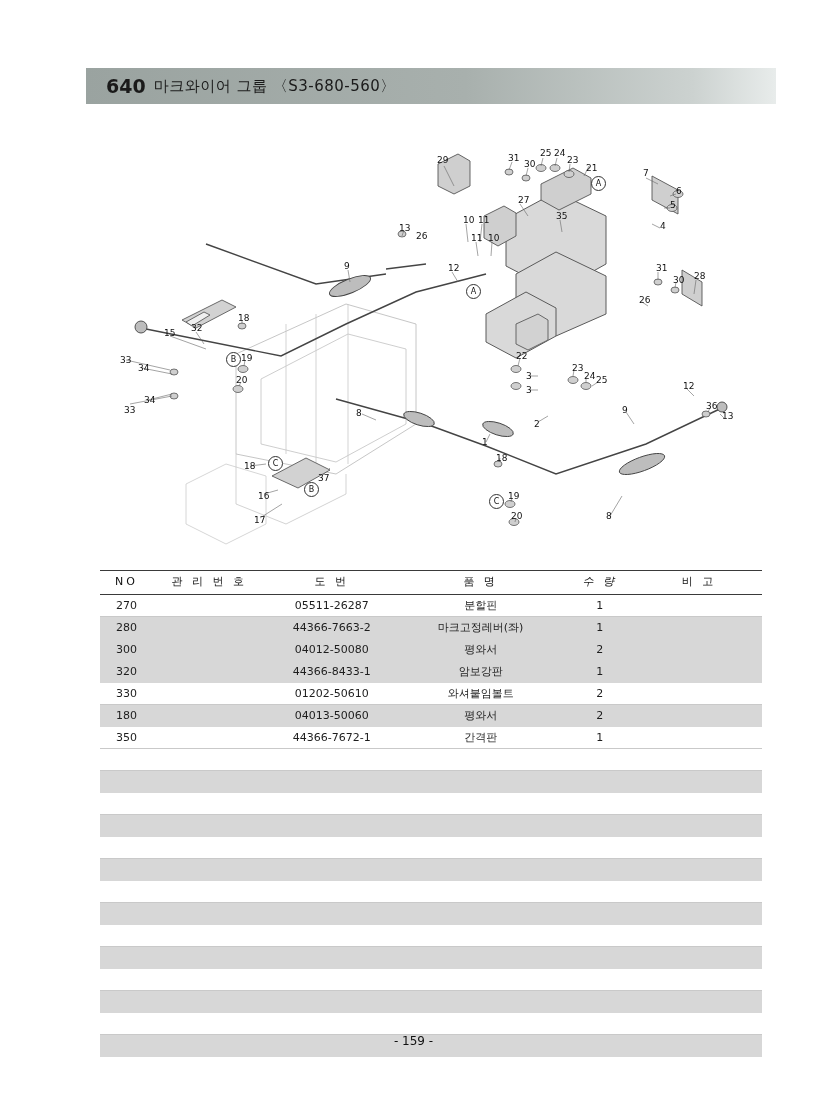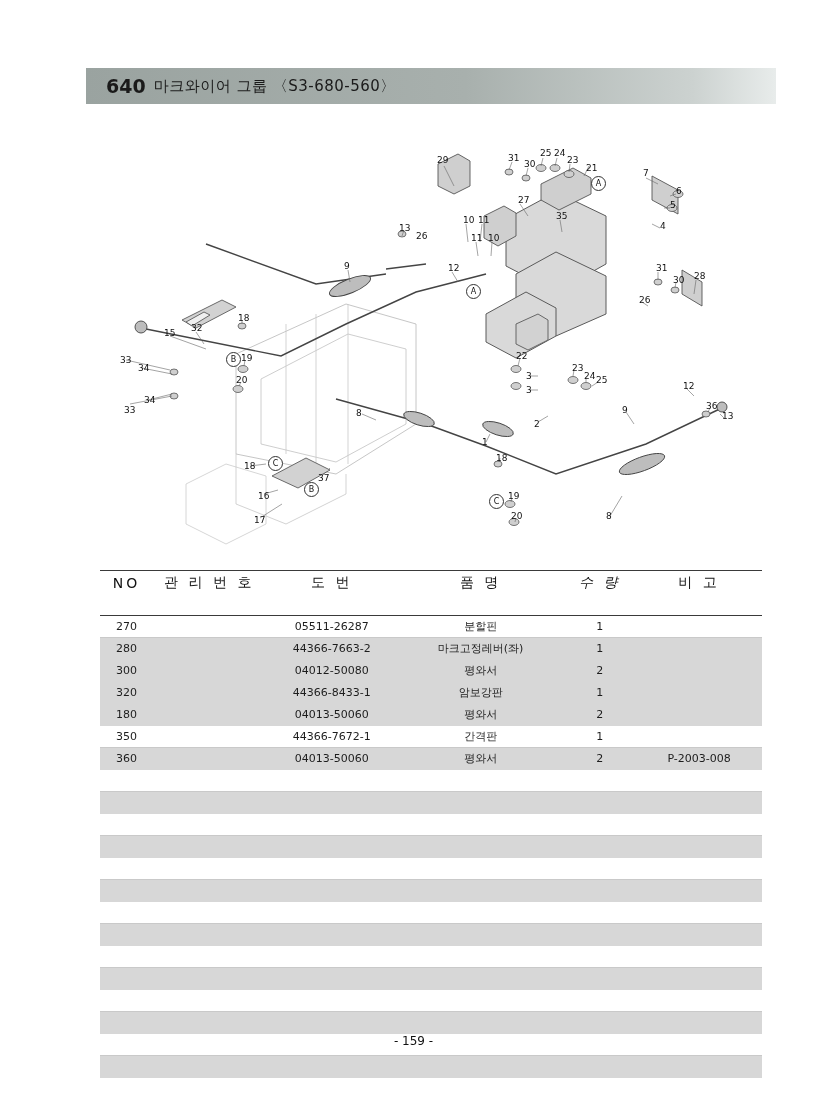--- a/index.html
+++ b/index.html
@@ -104,23 +104,23 @@
   }
   table.parts {
     width: 100%;
     border-collapse: collapse;
     font-size: 12px;
     color: #1a1a1a;
   }
   table.parts thead th {
     font-family: "DejaVu Sans", sans-serif;
     font-weight: normal;
-    font-size: 14px;
+    font-size: 11px;
     letter-spacing: 3px;
-    padding: 3px 0 23px 0;
+    padding: 3px 0 5px 0;
     border-bottom: 1.6px solid #3a3a3a;
     border-top: 1.6px solid #3a3a3a;
     text-align: center;
     color: #111;
   }
   table.parts tbody td {
     padding: 2px 0;
     text-align: center;
     font-family: "DejaVu Sans", sans-serif;
     font-size: 11px;
@@ -400,44 +400,44 @@
             <td></td>
           </tr>
           <tr class="zebra">
             <td>320</td>
             <td></td>
             <td>44366-8433-1</td>
             <td class="cell-name">암보강판</td>
             <td>1</td>
             <td></td>
           </tr>
+          <tr>
+            <td>330</td>
+            <td></td>
+            <td>01202-50610</td>
+            <td class="cell-name">와셔붙임볼트</td>
+            <td>2</td>
+            <td></td>
+          </tr>
           <tr class="zebra">
             <td>180</td>
             <td></td>
             <td>04013-50060</td>
             <td class="cell-name">평와서</td>
             <td>2</td>
             <td></td>
           </tr>
           <tr>
             <td>350</td>
             <td></td>
             <td>44366-7672-1</td>
             <td class="cell-name">간격판</td>
             <td>1</td>
             <td></td>
           </tr>
-          <tr class="zebra">
-            <td>360</td>
-            <td></td>
-            <td>04013-50060</td>
-            <td class="cell-name">평와서</td>
-            <td>2</td>
-            <td>P-2003-008</td>
-          </tr>
 
           <tr class="empty">
               <td colspan="6">&nbsp;</td>
             </tr>
           <tr class="empty zebra">
               <td colspan="6">&nbsp;</td>
             </tr>
           <tr class="empty">
               <td colspan="6">&nbsp;</td>
             </tr>

